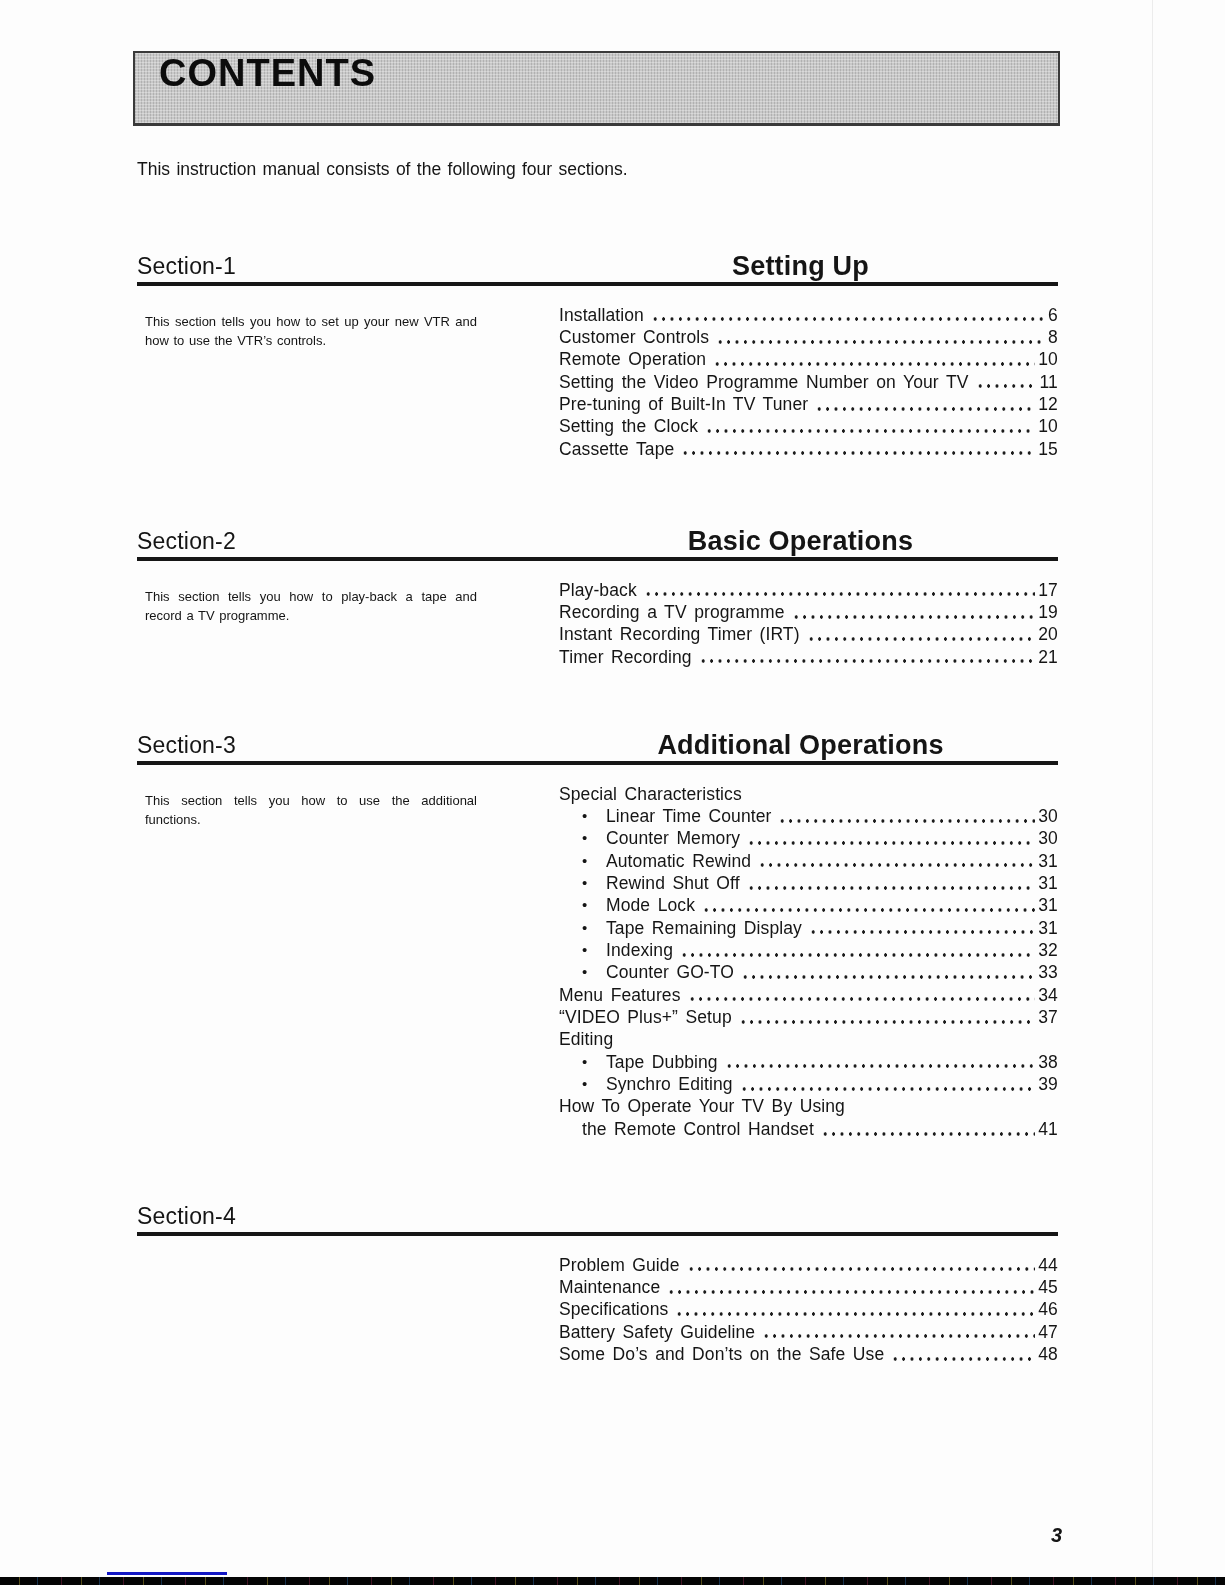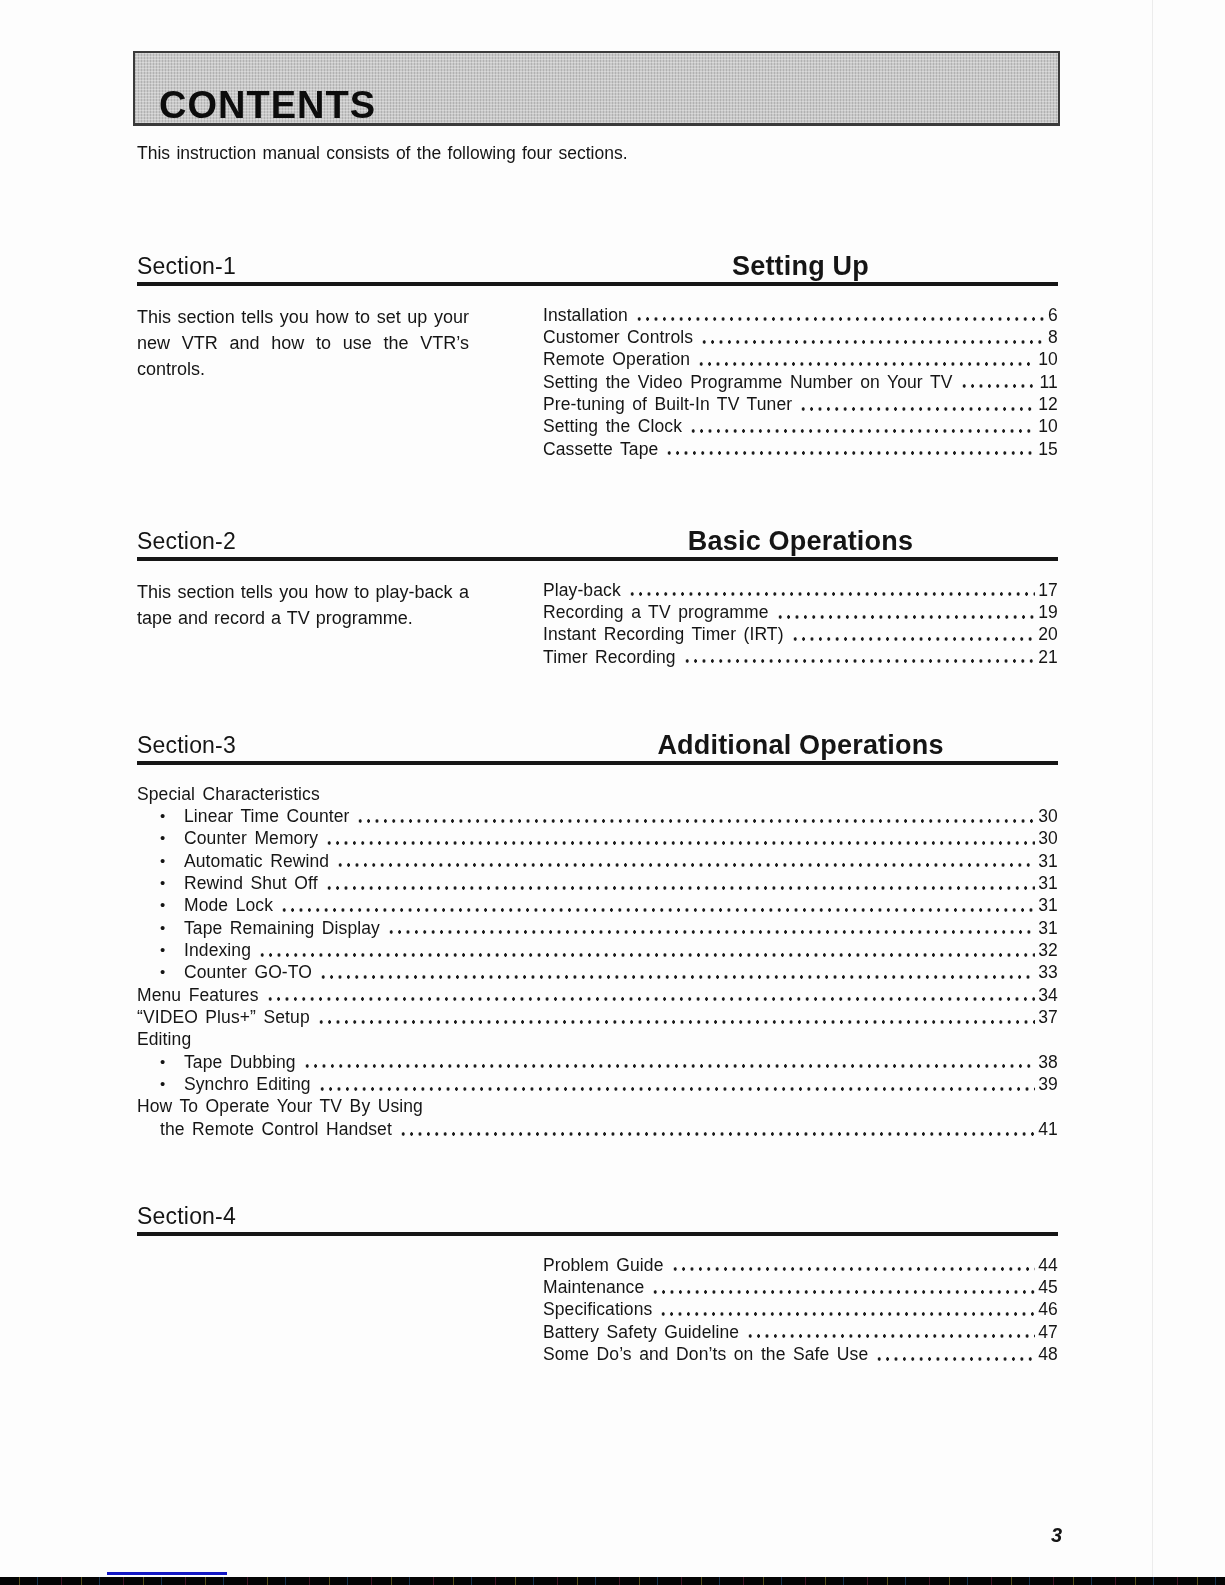--- a/index.html
+++ b/index.html
@@ -21,44 +21,44 @@
 
   
   .banner{
     position:absolute;left:133px;top:51px;width:927px;height:75px;box-sizing:border-box;
     background-color:var(--banner_bg);
     background-image:
       repeating-linear-gradient(0deg, rgba(255,255,255,.30) 0 1px, rgba(0,0,0,0) 1px 3px),
       repeating-linear-gradient(90deg, rgba(80,80,80,.20) 0 1px, rgba(0,0,0,0) 1px 3px);
     border:2px solid var(--banner_border);
     border-bottom-width:3px;
-    display:flex;align-items:flex-end;
+    display:flex;align-items:flex-start;
   }
   .banner-title{
     font-size:38px;font-weight:bold;letter-spacing:1px;color:#0c0c0c;
     padding-left:24px;line-height:1;transform:scaleY(1.04);
   }
 
   
   .intro{
-    position:absolute;left:137px;top:141px;margin:0;
+    position:absolute;left:137px;top:157px;margin:0;
     font-size:17.5px;line-height:24px;word-spacing:1.5px;
   }
 
   
   .toc-section{position:absolute;left:137px;width:921px;}
   .s1{top:252px}.s2{top:527px}.s3{top:731px}.s4{top:1202px}
   .section-header{display:flex;}
   .section-id{flex:0 0 406px;margin:0;font-size:23px;line-height:28px;font-weight:normal;letter-spacing:.2px;}
   .section-title{flex:1;margin:0;font-size:27px;line-height:28px;font-weight:bold;letter-spacing:.2px;text-align:center;}
   .rule{height:3.5px;background:var(--rule);margin-top:2px;}
   .section-body{display:flex;margin-top:18px;}
   .desc{
-    flex:0 0 406px;box-sizing:border-box;margin:0;padding-right:74px;
-    font-size:18px;line-height:26px;text-align:justify;word-spacing:1px;
+    flex:0 0 406px;box-sizing:border-box;margin:8px;padding-right:74px;
+    font-size:13px;line-height:19px;text-align:justify;word-spacing:1px;
   }
   .toc-list{flex:1;font-size:17.5px;}
 
   
   .toc-row{display:flex;height:22.35px;line-height:22.35px;white-space:nowrap;}
   .toc-row .bullet{flex:none;width:24px;padding-left:23px;font-size:15px;}
   .toc-row.ind{padding-left:23px;}
   .row-label{flex:none;word-spacing:2.5px;letter-spacing:.1px;}
   .leader{
     flex:1 1 auto;align-self:stretch;margin-left:5px;margin-right:3px;
@@ -186,20 +186,21 @@
     </div>
   </section>
 
   <section class="toc-section s3">
     <div class="section-header">
       <h2 class="section-id">Section-3</h2>
       <h2 class="section-title">Additional Operations</h2>
     </div>
     <div class="rule"></div>
     <div class="section-body">
+      <p class="desc">This section tells you how to use the additional functions.</p>
       <div class="toc-list">
           <div class="toc-row noleader">
 
     <span class="row-label">Special Characteristics</span>
 
   </div>
           <div class="toc-row">
     <span class="bullet">•</span>
     <span class="row-label">Linear Time Counter</span>
     <span class="leader"></span>

